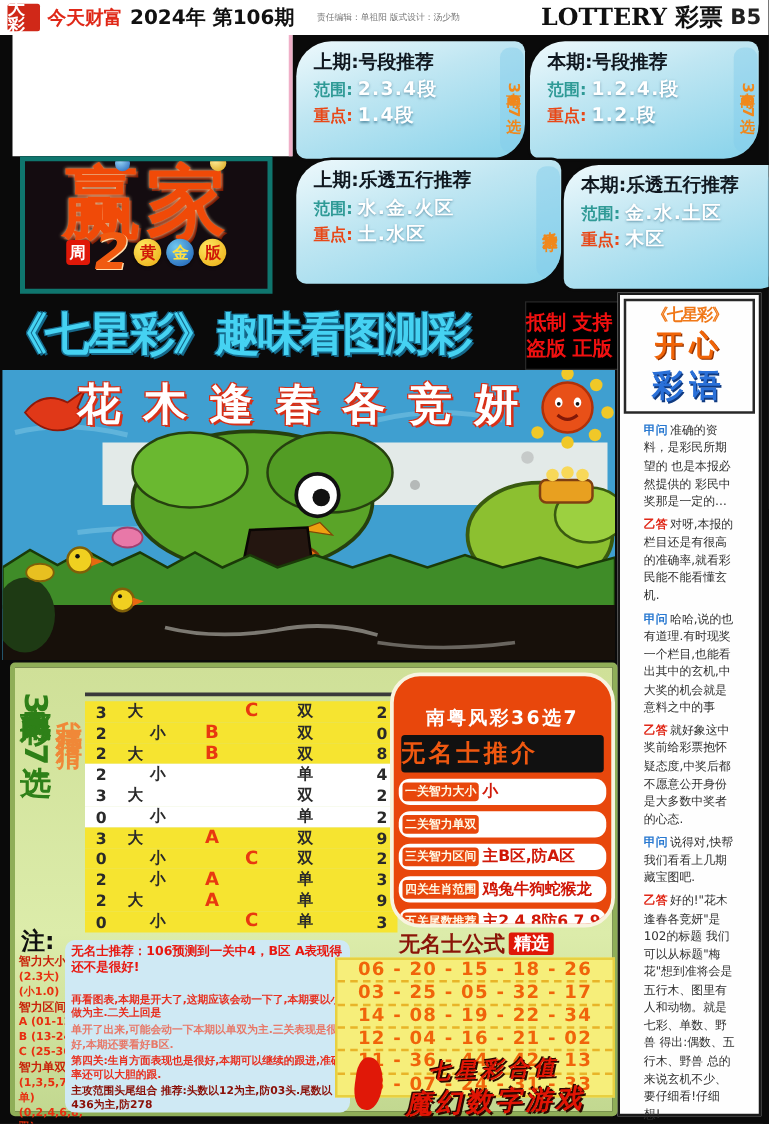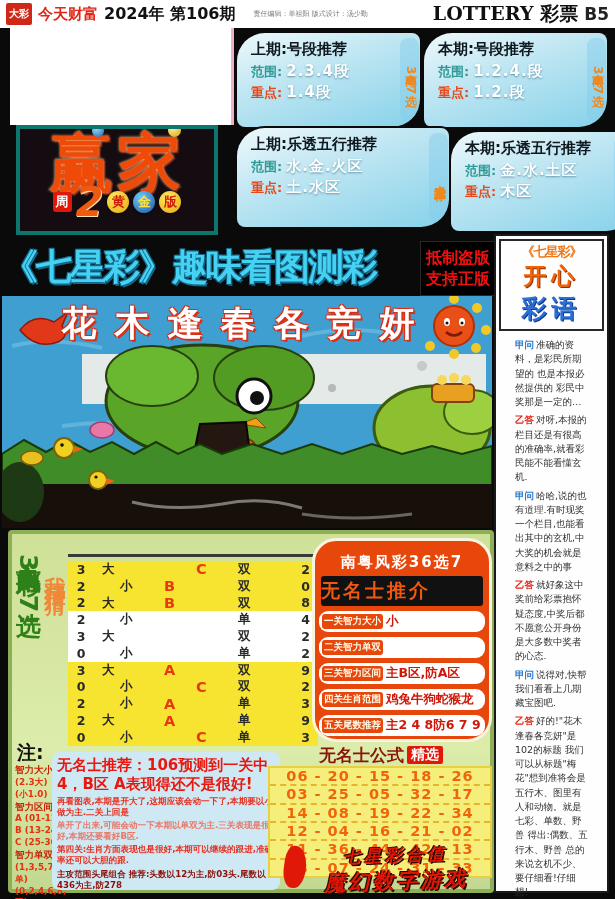--- a/index.html
+++ b/index.html
@@ -1,21 +1,21 @@
 <!DOCTYPE html>
 <html><head>
 <meta charset="utf-8">
 <style>
   html,body{margin:0;padding:0;background:#222;}
   #page{position:relative;width:615px;height:899px;background:#0a0a0a;overflow:hidden;
         font-family:"DejaVu Sans",sans-serif;}
   
   .header{position:absolute;left:0;top:0;width:615px;height:28px;background:#fff;
           display:flex;align-items:center;padding:0 6px;box-sizing:border-box;gap:6px;}
-  .badge{background:#d02818;color:#fff;font-size:10px;font-weight:bold;width:26px;height:22px;
+  .badge{background:#d02818;color:#fff;font-size:14px;font-weight:bold;width:26px;height:22px;
          display:flex;align-items:center;justify-content:center;border-radius:2px;line-height:1;}
   .brand{color:#e02818;font-weight:bold;font-size:15px;white-space:nowrap;}
   .issue{color:#111;font-weight:bold;font-size:16px;white-space:nowrap;}
   .credits{color:#777;font-size:7px;margin-left:12px;white-space:nowrap;}
   .masthead{margin-left:auto;font-family:"DejaVu Serif",serif;font-weight:bold;font-size:19px;color:#101010;white-space:nowrap;}
   .page-code{font-size:17px;color:#222;font-weight:bold;font-family:"DejaVu Sans",sans-serif;}
   
   .top-white{position:absolute;left:10px;top:28px;width:224px;height:97px;background:#fff;
              border-right:3px solid #f0b0c8;box-sizing:border-box;}
   .logo-box{position:absolute;left:16px;top:125px;width:202px;height:110px;background:#140c10;
@@ -49,21 +49,21 @@
   .reco-val{color:#fff;font-size:15px;letter-spacing:1px;margin-left:4px;
             text-shadow:0 1px 2px rgba(20,80,110,.55);}
   .reco-side{position:absolute;right:1px;top:5px;bottom:5px;width:19px;writing-mode:vertical-rl;
              font-size:12px;font-weight:bold;color:#f0881c;letter-spacing:1px;text-align:center;
              background:rgba(130,205,235,.45);border-radius:8px;}
   
   .sec-title{position:absolute;left:2px;top:243px;width:416px;font-size:36px;font-weight:bold;
              color:#45d2f2;letter-spacing:-2px;white-space:nowrap;
              text-shadow:1.5px 1.5px 0 #15688a,-1px -1px 0 #15688a,1px -1px 0 #15688a,-1px 1px 0 #15688a;}
   .anti-box{position:absolute;left:420px;top:241px;width:74px;height:53px;background:#000;
-            color:#f01010;font-weight:bold;font-size:16px;display:flex;flex-direction:column;
+            color:#f01010;font-weight:bold;font-size:16px;display:flex;flex-direction:row;
             align-items:center;justify-content:center;line-height:1.3;border:1px solid #282828;}
   
   .pic{position:absolute;left:2px;top:296px;width:490px;height:232px;background:#3f9fd0;overflow:hidden;}
   .pic-caption{position:absolute;left:10px;top:4px;width:470px;text-align:center;font-size:35px;
                font-weight:bold;color:#fff;letter-spacing:18px;white-space:nowrap;
                text-shadow:2px 2px 0 #d83018,-1px -1px 0 #d83018,1px -1px 0 #d83018,-1px 1px 0 #d83018;}
   
   .happy-col{position:absolute;left:494px;top:234px;width:115px;height:659px;background:#fefefe;
              border:2px solid #1a1a1a;box-sizing:border-box;}
   .happy-head{border:2px solid #282828;margin:3px;padding:2px 0 4px;text-align:center;}
@@ -94,29 +94,29 @@
   .g-la{width:44px;color:#e83810;font-size:14.5px;padding-left:12px;box-sizing:border-box;}
   .g-lc{width:42px;color:#e83810;font-size:14.5px;}
   .g-par{width:48px;}
   .g-last{width:24px;text-align:right;}
   .note-label{position:absolute;left:5px;top:206px;font-size:19px;font-weight:bold;color:#101010;}
   .legend{position:absolute;left:3px;top:230px;width:52px;font-size:8.8px;font-weight:bold;
           color:#e83010;line-height:1.35;}
   .legend .lh{color:#c82008;font-size:9.5px;}
   .gnotes{position:absolute;left:40px;top:218px;width:228px;height:138px;background:#cfe9f4;
           border-radius:8px;padding:4px 5px;box-sizing:border-box;overflow:hidden;}
-  .gtip{color:#e81810;font-weight:bold;font-size:15px;margin-bottom:2px;line-height:1.25;}
+  .gtip{color:#e81810;font-weight:bold;font-size:10px;margin-bottom:14px;line-height:1.25;}
   .gnote-line{font-size:8.6px;font-weight:bold;margin-bottom:2px;line-height:1.3;}
   .nl0{color:#e83020;}
   .nl1{color:#e87868;}
   .nl2{color:#e83020;}
   .nl3{color:#8a1008;}
   
   .tui-panel{position:absolute;left:312px;top:538px;width:180px;height:204px;background:#e8470c;
-             border-radius:24px;border:3px solid #f8f4e0;box-sizing:border-box;padding-top:12px;overflow:hidden;}
+             border-radius:24px;border:3px solid #f8f4e0;box-sizing:border-box;padding-top:24px;overflow:hidden;}
   .tui-h1{color:#fff;font-weight:bold;font-size:15px;text-align:center;letter-spacing:2px;}
   .tui-h2{background:#111;margin:4px 6px;padding:2px 0;text-align:left;color:#f05810;
           font-size:19px;font-weight:bold;letter-spacing:3px;border-radius:3px;}
   .tui-row{display:flex;align-items:center;background:#fff;border-radius:9px;min-height:19px;
            margin:5px 4px;padding:1px 3px;}
   .tui-label{background:#e8470c;color:#fffbe8;font-size:9.5px;font-weight:bold;padding:1px 2px;
              border-radius:3px;white-space:nowrap;}
   .tui-val{color:#d01808;font-weight:bold;font-size:12.5px;margin-left:3px;white-space:nowrap;}
   
   .formula-head{position:absolute;left:270px;top:744px;width:222px;height:22px;font-size:17px;

